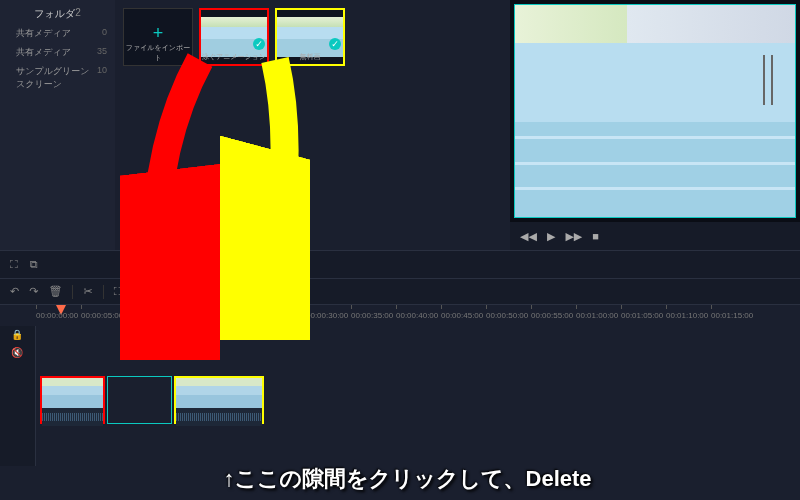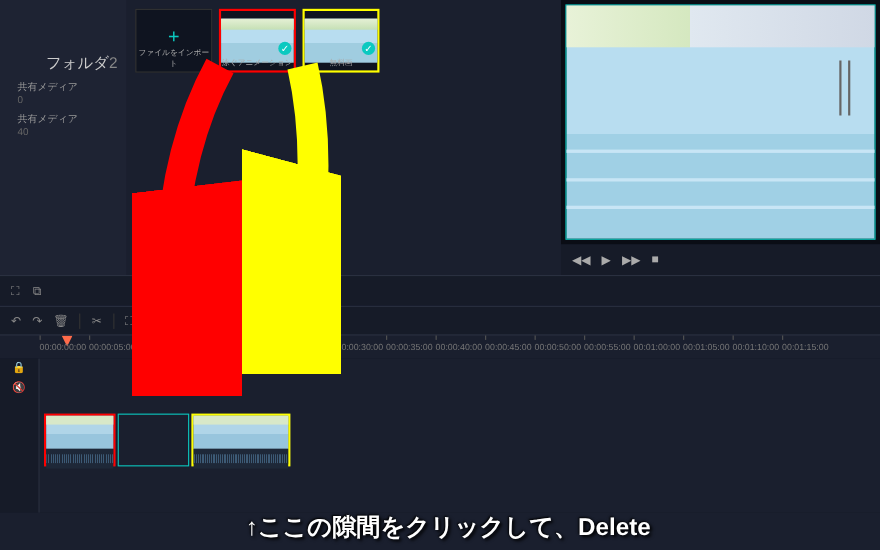--- a/index.html
+++ b/index.html
@@ -1,22 +1,22 @@
 <!DOCTYPE html>
 <html><head>
 <meta charset="utf-8">
 <style>
 * { margin: 0; padding: 0; box-sizing: border-box; font-family: sans-serif; }
 body { background: #1a1f2e; color: #aab; width: 800px; height: 500px; overflow: hidden; position: relative; }
 
 .top-area { display: flex; height: 250px; }
 .sidebar { width: 115px; background: #1e2333; padding: 4px 2px; font-size: 9px; }
-.folder-header { display: flex; justify-content: flex-end; padding: 3px 6px; color: #ccc; font-size: 14px; margin-top: 42px; }
+.folder-header { display: flex; justify-content: center; padding: 3px 6px; color: #ccc; font-size: 10px; }
 .folder-header .count { color: #888; }
-.sidebar-item { display: flex; justify-content: space-between; padding: 3px 6px 3px 14px; color: #999; cursor: pointer; flex-direction: column; }
+.sidebar-item { display: flex; justify-content: space-between; padding: 3px 6px 3px 14px; color: #999; cursor: pointer; }
 .sidebar-item .count { color: #666; }
 
 .media-panel { flex: 1; background: #1a1f2e; padding: 8px; display: flex; gap: 6px; align-items: flex-start; }
 .media-thumb { width: 70px; height: 58px; background: #0f1420; display: flex; flex-direction: column; align-items: center; justify-content: center; position: relative; font-size: 8px; color: #888; }
 .media-thumb.import { border: 1px solid #333; }
 .media-thumb.import .plus { color: #0bc9c0; font-size: 18px; margin-bottom: 8px; }
 .media-thumb .label { position: absolute; bottom: 2px; left: 0; right: 0; text-align: center; font-size: 7px; color: #aaa; }
 .thumb-img { width: 100%; height: 40px; background: linear-gradient(#b8ddf0 55%, #a0cde0 55%); position: relative; }
 .thumb-img::after { content: ''; position: absolute; top: 0; left: 0; right: 0; height: 10px; background: linear-gradient(#e5f0d5, #c5e0b5); }
 .thumb-check { position: absolute; right: 2px; bottom: 14px; width: 12px; height: 12px; background: #0bc9c0; border-radius: 50%; color: #fff; font-size: 9px; line-height: 12px; text-align: center; }
@@ -70,21 +70,25 @@
     <div class="folder-header">
       <span>フォルダ</span>
       <span class="count">2</span>
     </div>
     <div class="sidebar-item">
       <span>共有メディア</span>
       <span class="count">0</span>
     </div>
     <div class="sidebar-item">
       <span>共有メディア</span>
-      <span class="count">40</span>
+      <span class="count">35</span>
+    </div>
+    <div class="sidebar-item">
+      <span>サンプルグリーンスクリーン</span>
+      <span class="count">10</span>
     </div>
   </div>
 
   <div class="media-panel">
     <div class="media-thumb import">
       <div class="plus">+</div>
       <div class="label">ファイルをインポート</div>
     </div>
     <div class="media-thumb red-border">
       <div class="thumb-img"></div>

